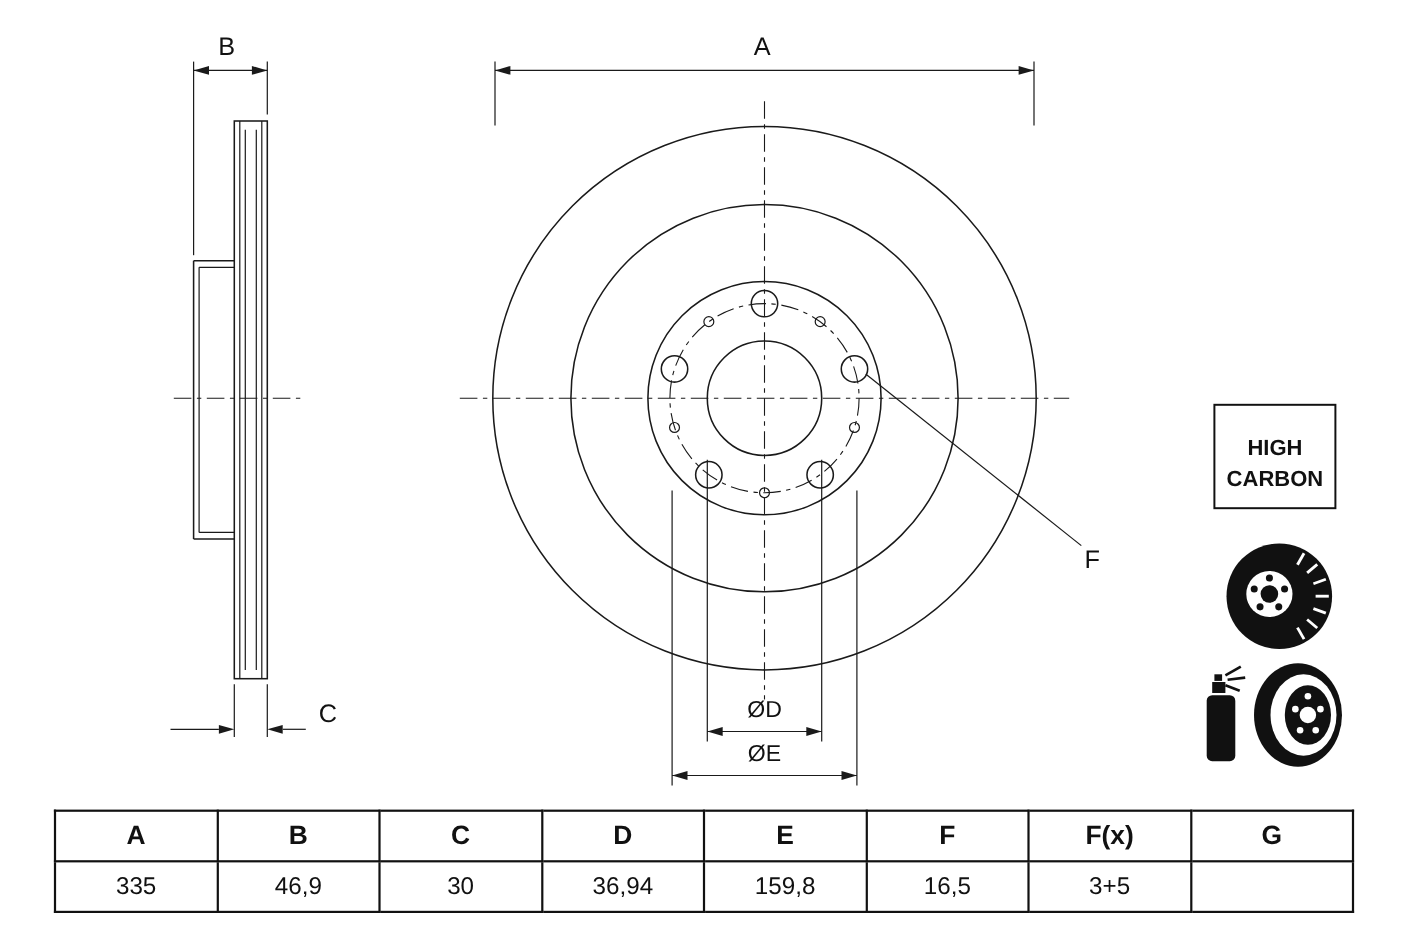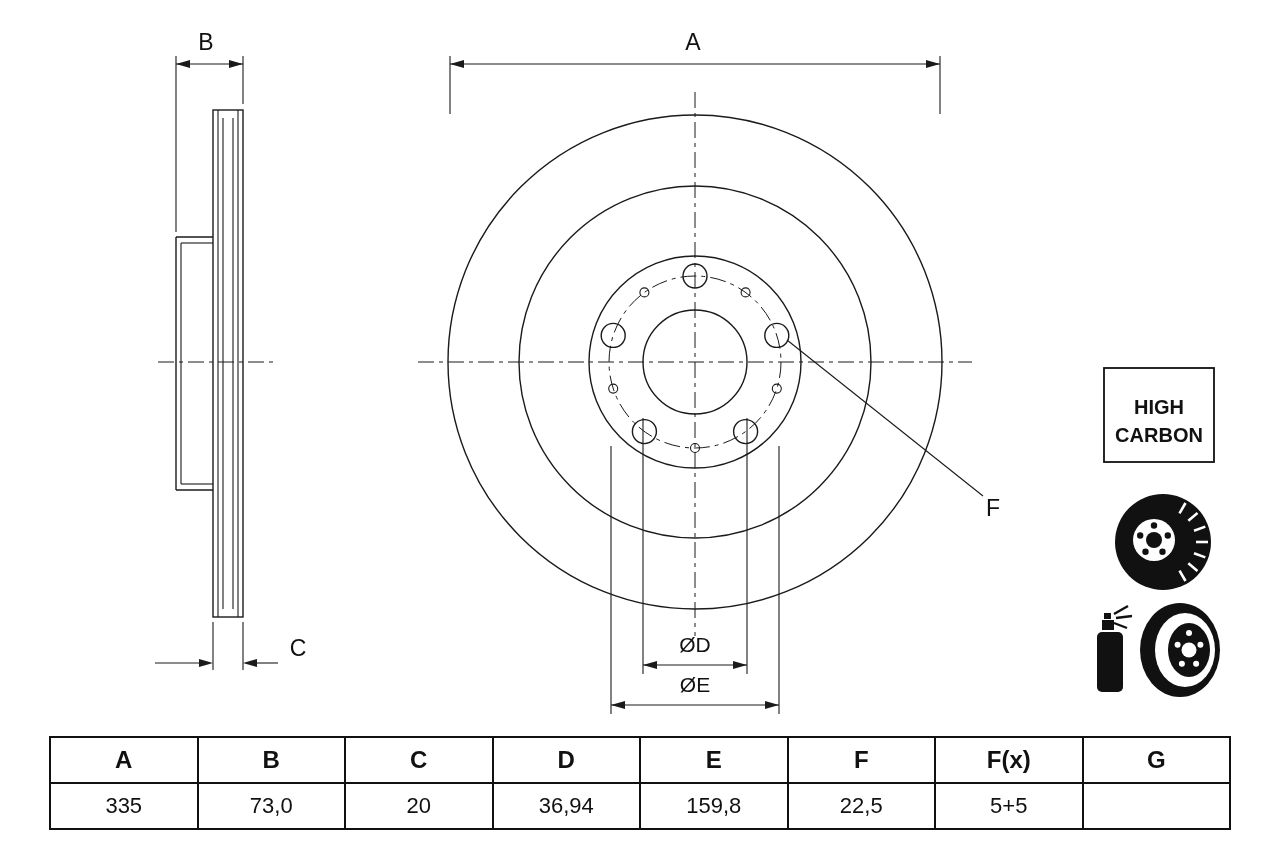--- a/index.html
+++ b/index.html
@@ -184,24 +184,24 @@
     <th>B</th>
     <th>C</th>
     <th>D</th>
     <th>E</th>
     <th>F</th>
     <th>F(x)</th>
     <th>G</th>
   </tr>
   <tr>
     <td>335</td>
-    <td>73,0</td>
-    <td>20</td>
+    <td>46,9</td>
+    <td>30</td>
     <td>36,94</td>
     <td>159,8</td>
-    <td>22,5</td>
-    <td>5+5</td>
+    <td>16,5</td>
+    <td>3+5</td>
     <td></td>
   </tr>
 </tbody>
     </table>
 
 </div>
 
 </body></html>

